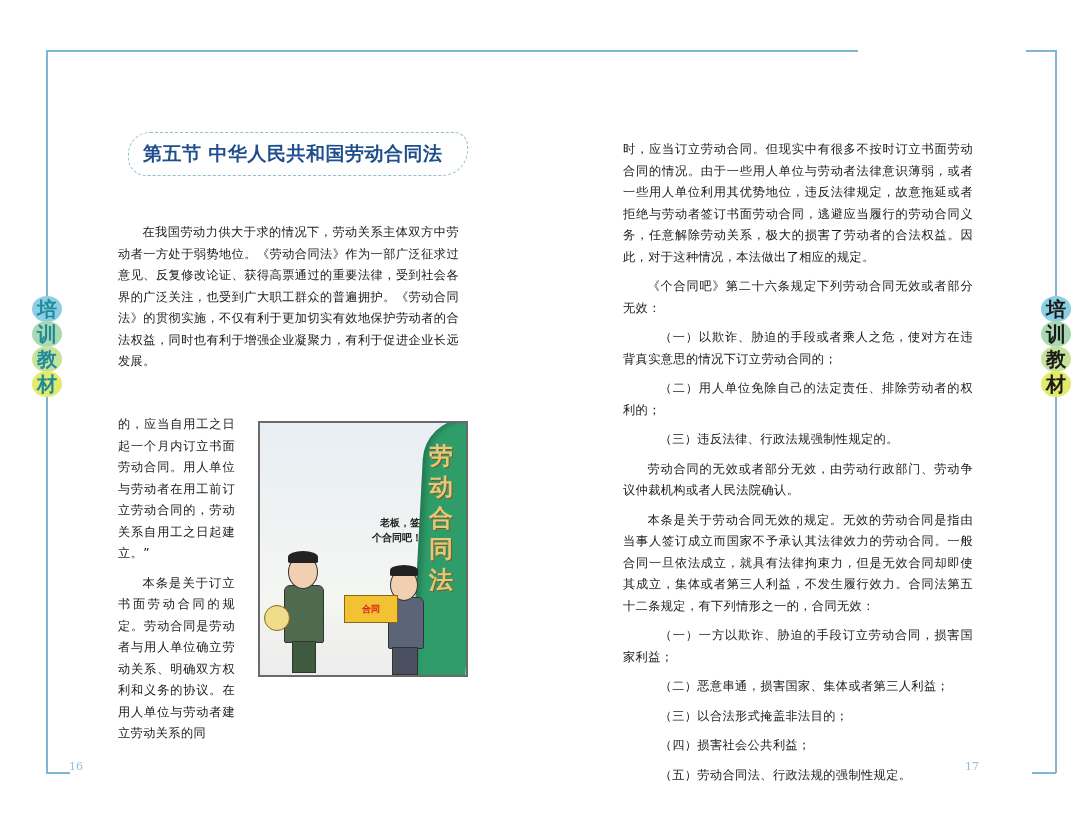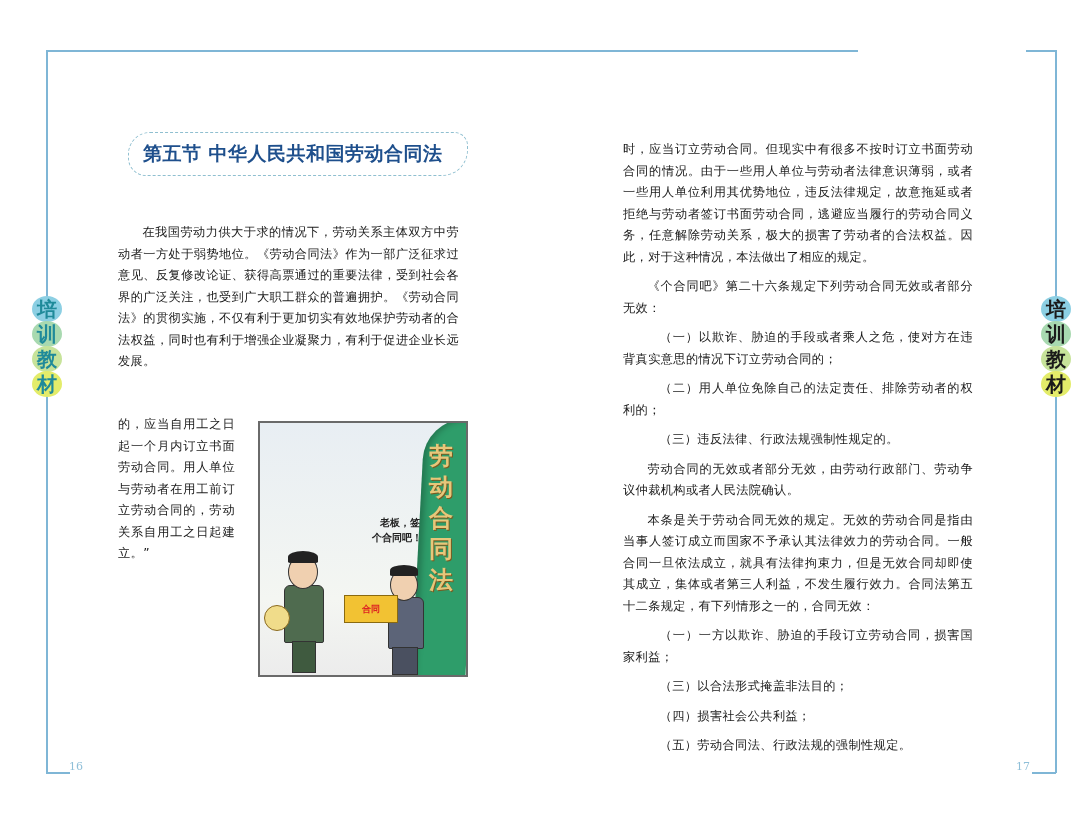--- a/index.html
+++ b/index.html
@@ -77,32 +77,33 @@
   <div class="dot d4">材</div>
 </div>
 <div class="side-tab right" style="left:1041px; top:296px;">
   <div class="dot d1">培</div>
   <div class="dot d2">训</div>
   <div class="dot d3">教</div>
   <div class="dot d4">材</div>
 </div>
 
 <div class="page-num" style="left:69px; top:760px;">16</div>
-<div class="page-num" style="left:1016px; top:760px;">17</div>
+<div class="page-num" style="left:965px; top:760px;">17</div>
 
 <div class="title-box">
   <h1>第五节 中华人民共和国劳动合同法</h1>
 </div>
 
 <div class="para" style="left:110px; top:214px; width:357px;">
   <p class="indent">在我国劳动力供大于求的情况下，劳动关系主体双方中劳动者一方处于弱势地位。《劳动合同法》作为一部广泛征求过意见、反复修改论证、获得高票通过的重要法律，受到社会各界的广泛关注，也受到广大职工群众的普遍拥护。《劳动合同法》的贯彻实施，不仅有利于更加切实有效地保护劳动者的合法权益，同时也有利于增强企业凝聚力，有利于促进企业长远发展。</p>
 </div>
 
 <div class="para" style="left:110px; top:406px; width:133px;">
   <p>的，应当自用工之日起一个月内订立书面劳动合同。用人单位与劳动者在用工前订立劳动合同的，劳动关系自用工之日起建立。”</p>
+  <p class="indent">本条是关于订立书面劳动合同的规定。劳动合同是劳动者与用人单位确立劳动关系、明确双方权利和义务的协议。在用人单位与劳动者建立劳动关系的同</p>
 </div>
 
 <div class="cartoon">
   <div class="banner"></div>
   <div class="banner-text">劳动合同法</div>
   <div class="speech">
     <div style="padding-left:8px;">老板，签</div>
     <div>个合同吧！</div>
   </div>
 
@@ -125,16 +126,17 @@
 
 <div class="para" style="left:615px; top:131px; width:366px;">
   <p>时，应当订立劳动合同。但现实中有很多不按时订立书面劳动合同的情况。由于一些用人单位与劳动者法律意识薄弱，或者一些用人单位利用其优势地位，违反法律规定，故意拖延或者拒绝与劳动者签订书面劳动合同，逃避应当履行的劳动合同义务，任意解除劳动关系，极大的损害了劳动者的合法权益。因此，对于这种情况，本法做出了相应的规定。</p>
   <p class="indent">《个合同吧》第二十六条规定下列劳动合同无效或者部分无效：</p>
   <p class="item-indent">（一）以欺诈、胁迫的手段或者乘人之危，使对方在违背真实意思的情况下订立劳动合同的；</p>
   <p class="item-indent">（二）用人单位免除自己的法定责任、排除劳动者的权利的；</p>
   <p class="item-indent">（三）违反法律、行政法规强制性规定的。</p>
   <p class="indent">劳动合同的无效或者部分无效，由劳动行政部门、劳动争议仲裁机构或者人民法院确认。</p>
   <p class="indent">本条是关于劳动合同无效的规定。无效的劳动合同是指由当事人签订成立而国家不予承认其法律效力的劳动合同。一般合同一旦依法成立，就具有法律拘束力，但是无效合同却即使其成立，集体或者第三人利益，不发生履行效力。合同法第五十二条规定，有下列情形之一的，合同无效：</p>
   <p class="item-indent">（一）一方以欺诈、胁迫的手段订立劳动合同，损害国家利益；</p>
+  <p style="padding-left:3em;">（二）恶意串通，损害国家、集体或者第三人利益；</p>
   <p style="padding-left:3em;">（三）以合法形式掩盖非法目的；</p>
   <p style="padding-left:3em;">（四）损害社会公共利益；</p>
   <p style="padding-left:3em;">（五）劳动合同法、行政法规的强制性规定。</p>
 </div>
 
 </body></html>

